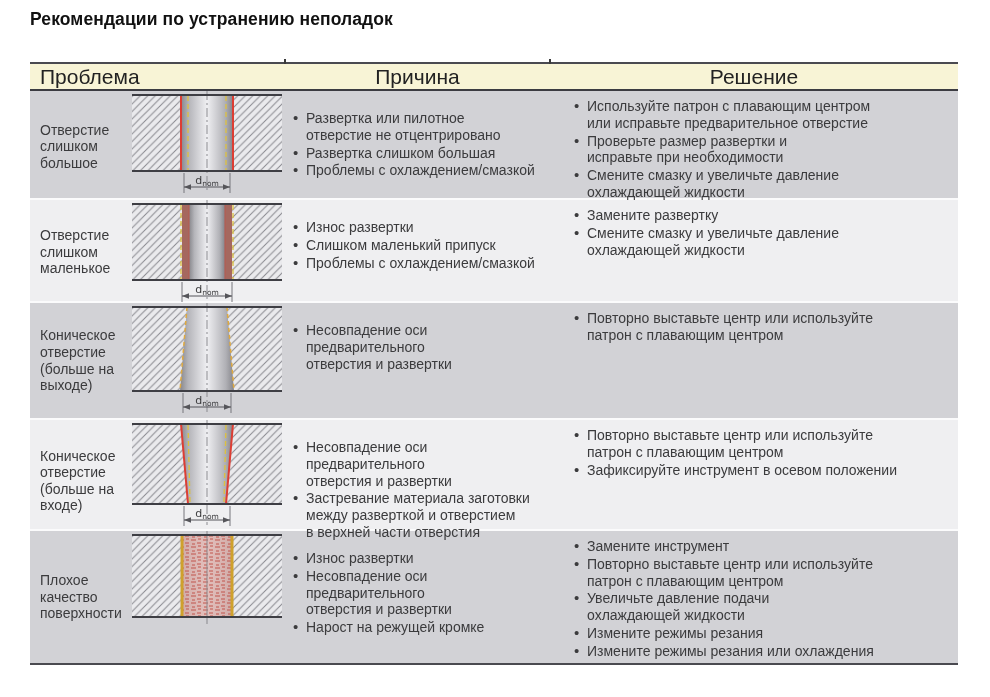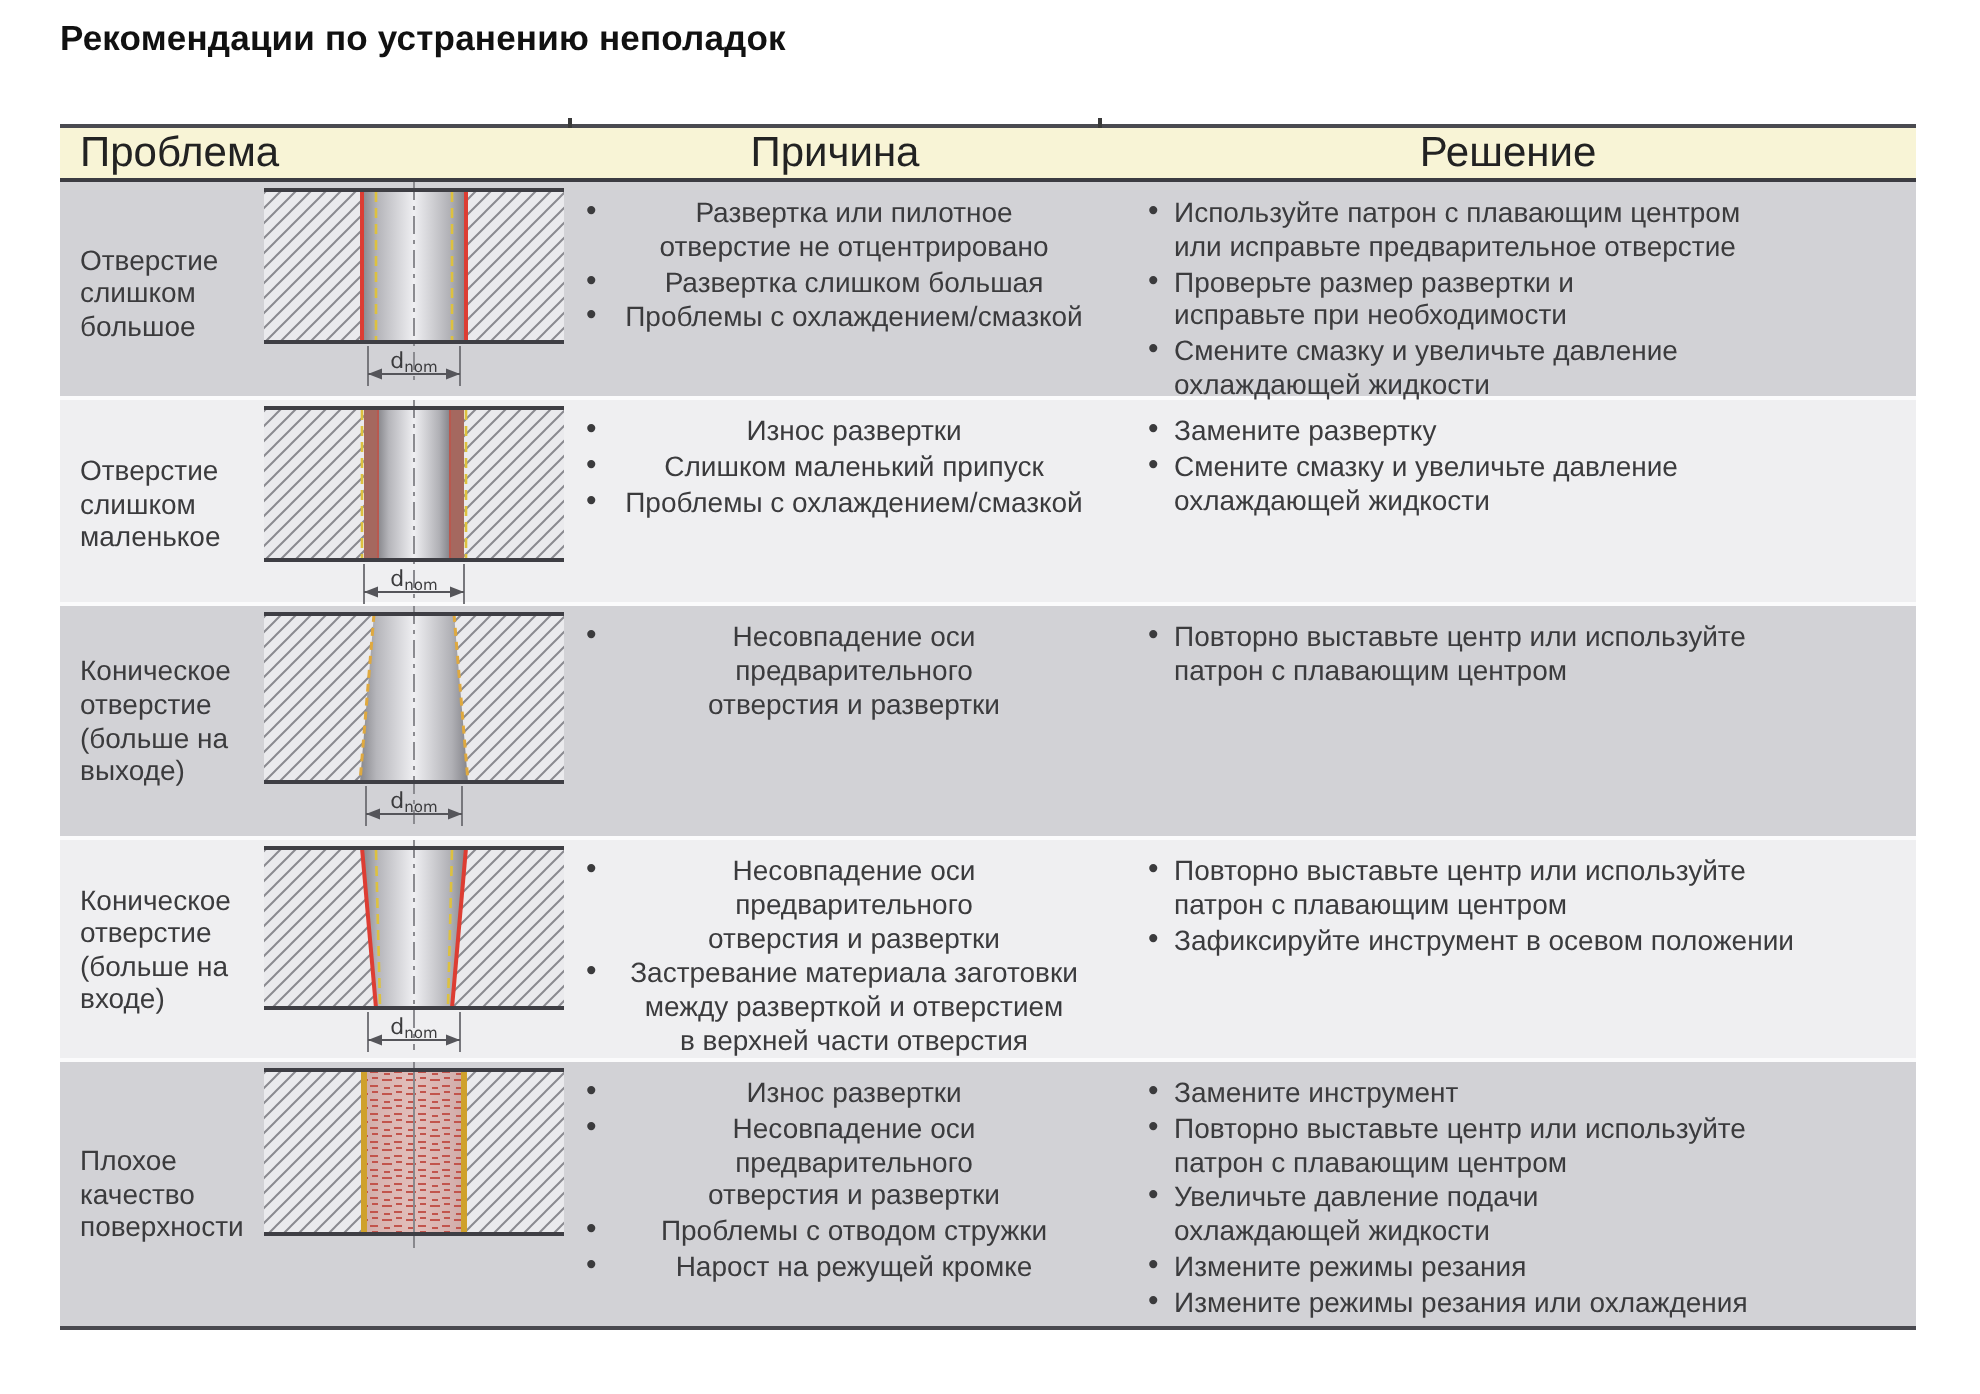--- a/index.html
+++ b/index.html
@@ -23,21 +23,21 @@
   .row { display:grid; grid-template-columns:100px 155px 265px 408px; }
   .row + .row { border-top:2px solid #fbfbfc; }
   .row-dark  { background:#d2d2d6; }
   .row-light { background:#efeff1; }
   .r1 { height:107px; } .r2 { height:103px; } .r3 { height:117px; }
   .r4 { height:111px; } .r5 { height:134px; }
 
   .cell-problem { display:flex; align-items:center; padding-left:10px;
                   font-size:14px; color:#3b3b3d; line-height:1.18; white-space:pre-line; }
   .cell-diagram { display:flex; align-items:flex-start; justify-content:center; }
-  .cell-causes  { padding:7px 2px 0 8px;text-align:center; }
+  .cell-causes  { padding:19px 2px 0 8px; }
   .cell-solutions { padding:7px 8px 0 24px; }
 
   ul.bullets { list-style:none; font-size:14px; color:#3b3b3d; line-height:1.2; }
   ul.bullets li { position:relative; padding-left:13px; white-space:pre-line; margin-bottom:1px; }
   ul.bullets li::before { content:"\2022"; position:absolute; left:0; top:-1px; font-size:15px; }
 
   svg text { font-family:"DejaVu Sans", sans-serif; fill:#3b3b3d; }
 </style>
 </head>
 <body>
@@ -254,21 +254,20 @@
           <line x1="2" y1="4" x2="152" y2="4" stroke="#3e3e44" stroke-width="2"></line>
           <line x1="2" y1="86" x2="152" y2="86" stroke="#3e3e44" stroke-width="2"></line>
         </svg>
       </div>
       <div class="cell-causes">
         <ul class="bullets">
             <li>Износ развертки</li>
             <li>Несовпадение оси
 предварительного
 отверстия и развертки</li>
-            <li>Проблемы с отводом стружки</li>
             <li>Нарост на режущей кромке</li>
           </ul>
       </div>
       <div class="cell-solutions">
         <ul class="bullets">
             <li>Замените инструмент</li>
             <li>Повторно выставьте центр или используйте
 патрон с плавающим центром</li>
             <li>Увеличьте давление подачи
 охлаждающей жидкости</li>

